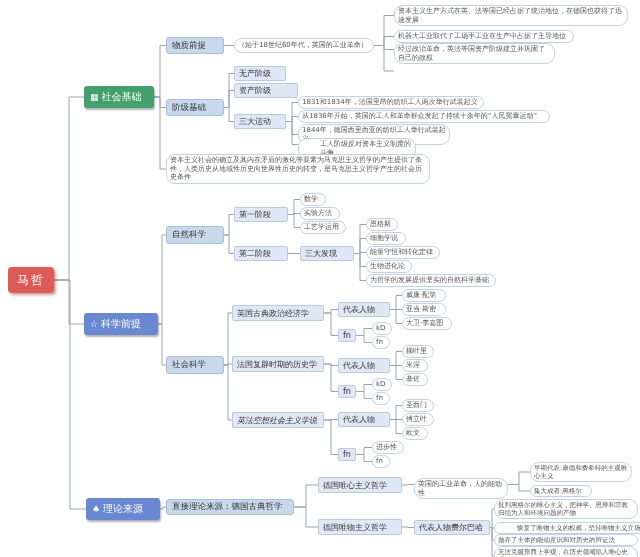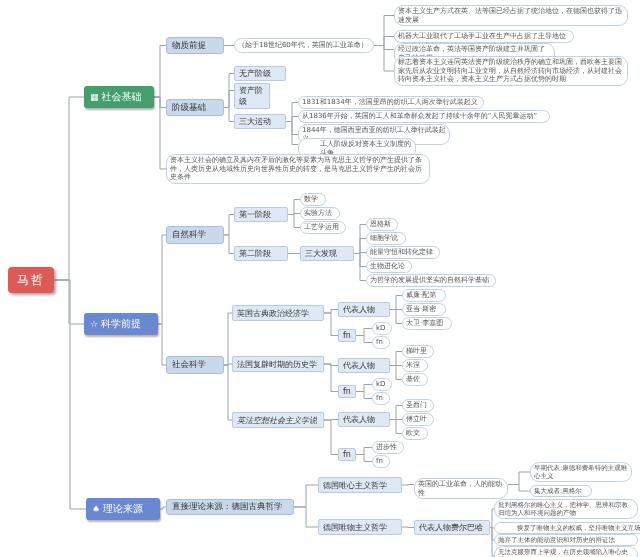--- a/index.html
+++ b/index.html
@@ -132,30 +132,27 @@
     </div>
     <div class="node leafbox" style="left: 394px; top: 5px; width: 234px;">
       <span class="label">资本主义生产方式在英、法等国已经占据了统治地位，在德国也获得了迅速发展</span>
     </div>
     <div class="node leafbox" style="left: 394px; top: 30px; width: 180px; min-height: 12px;">
       <span class="label">机器大工业取代了工场手工业在生产中占据了主导地位</span>
     </div>
     <div class="node leafbox" style="left: 394px; top: 43px; width: 161px; min-height: 12px;">
       <span class="label">经过政治革命，英法等国资产阶级建立并巩固了自己的政权</span>
     </div>
-    <div class="node leafbox" style="left: 394px; top: 56px; width: 234px;">
-      <span class="label">标志着资本主义连同英法资产阶级统治秩序的确立和巩固，西欧各主要国家先后从农业文明转向工业文明，从自然经济转向市场经济，从封建社会转向资本主义社会，资本主义生产方式占据优势的时期</span>
-    </div>
     <div class="node mid" style="left: 166px; top: 99px; width: 58px; min-height: 17px;">
       <span class="label">阶级基础</span>
     </div>
     <div class="node light" style="left: 234px; top: 66px; width: 52px; min-height: 14px;">
       <span class="label">无产阶级</span>
     </div>
-    <div class="node light" style="left: 234px; top: 83px; width: 36px; min-height: 14px;">
+    <div class="node light" style="left: 234px; top: 83px; width: 64px; min-height: 14px;">
       <span class="label">资产阶级</span>
     </div>
     <div class="node light" style="left: 234px; top: 114px; width: 52px; min-height: 15px;">
       <span class="label">三大运动</span>
     </div>
     <div class="node leafbox" style="left: 298px; top: 96px; width: 186px; min-height: 12px;">
       <span class="label">1831和1834年，法国里昂的纺织工人两次举行武装起义</span>
     </div>
     <div class="node leafbox" style="left: 298px; top: 110px; width: 252px; min-height: 12px;">
       <span class="label">从1836年开始，英国的工人和革命群众发起了持续十余年的“人民宪章运动”</span>

